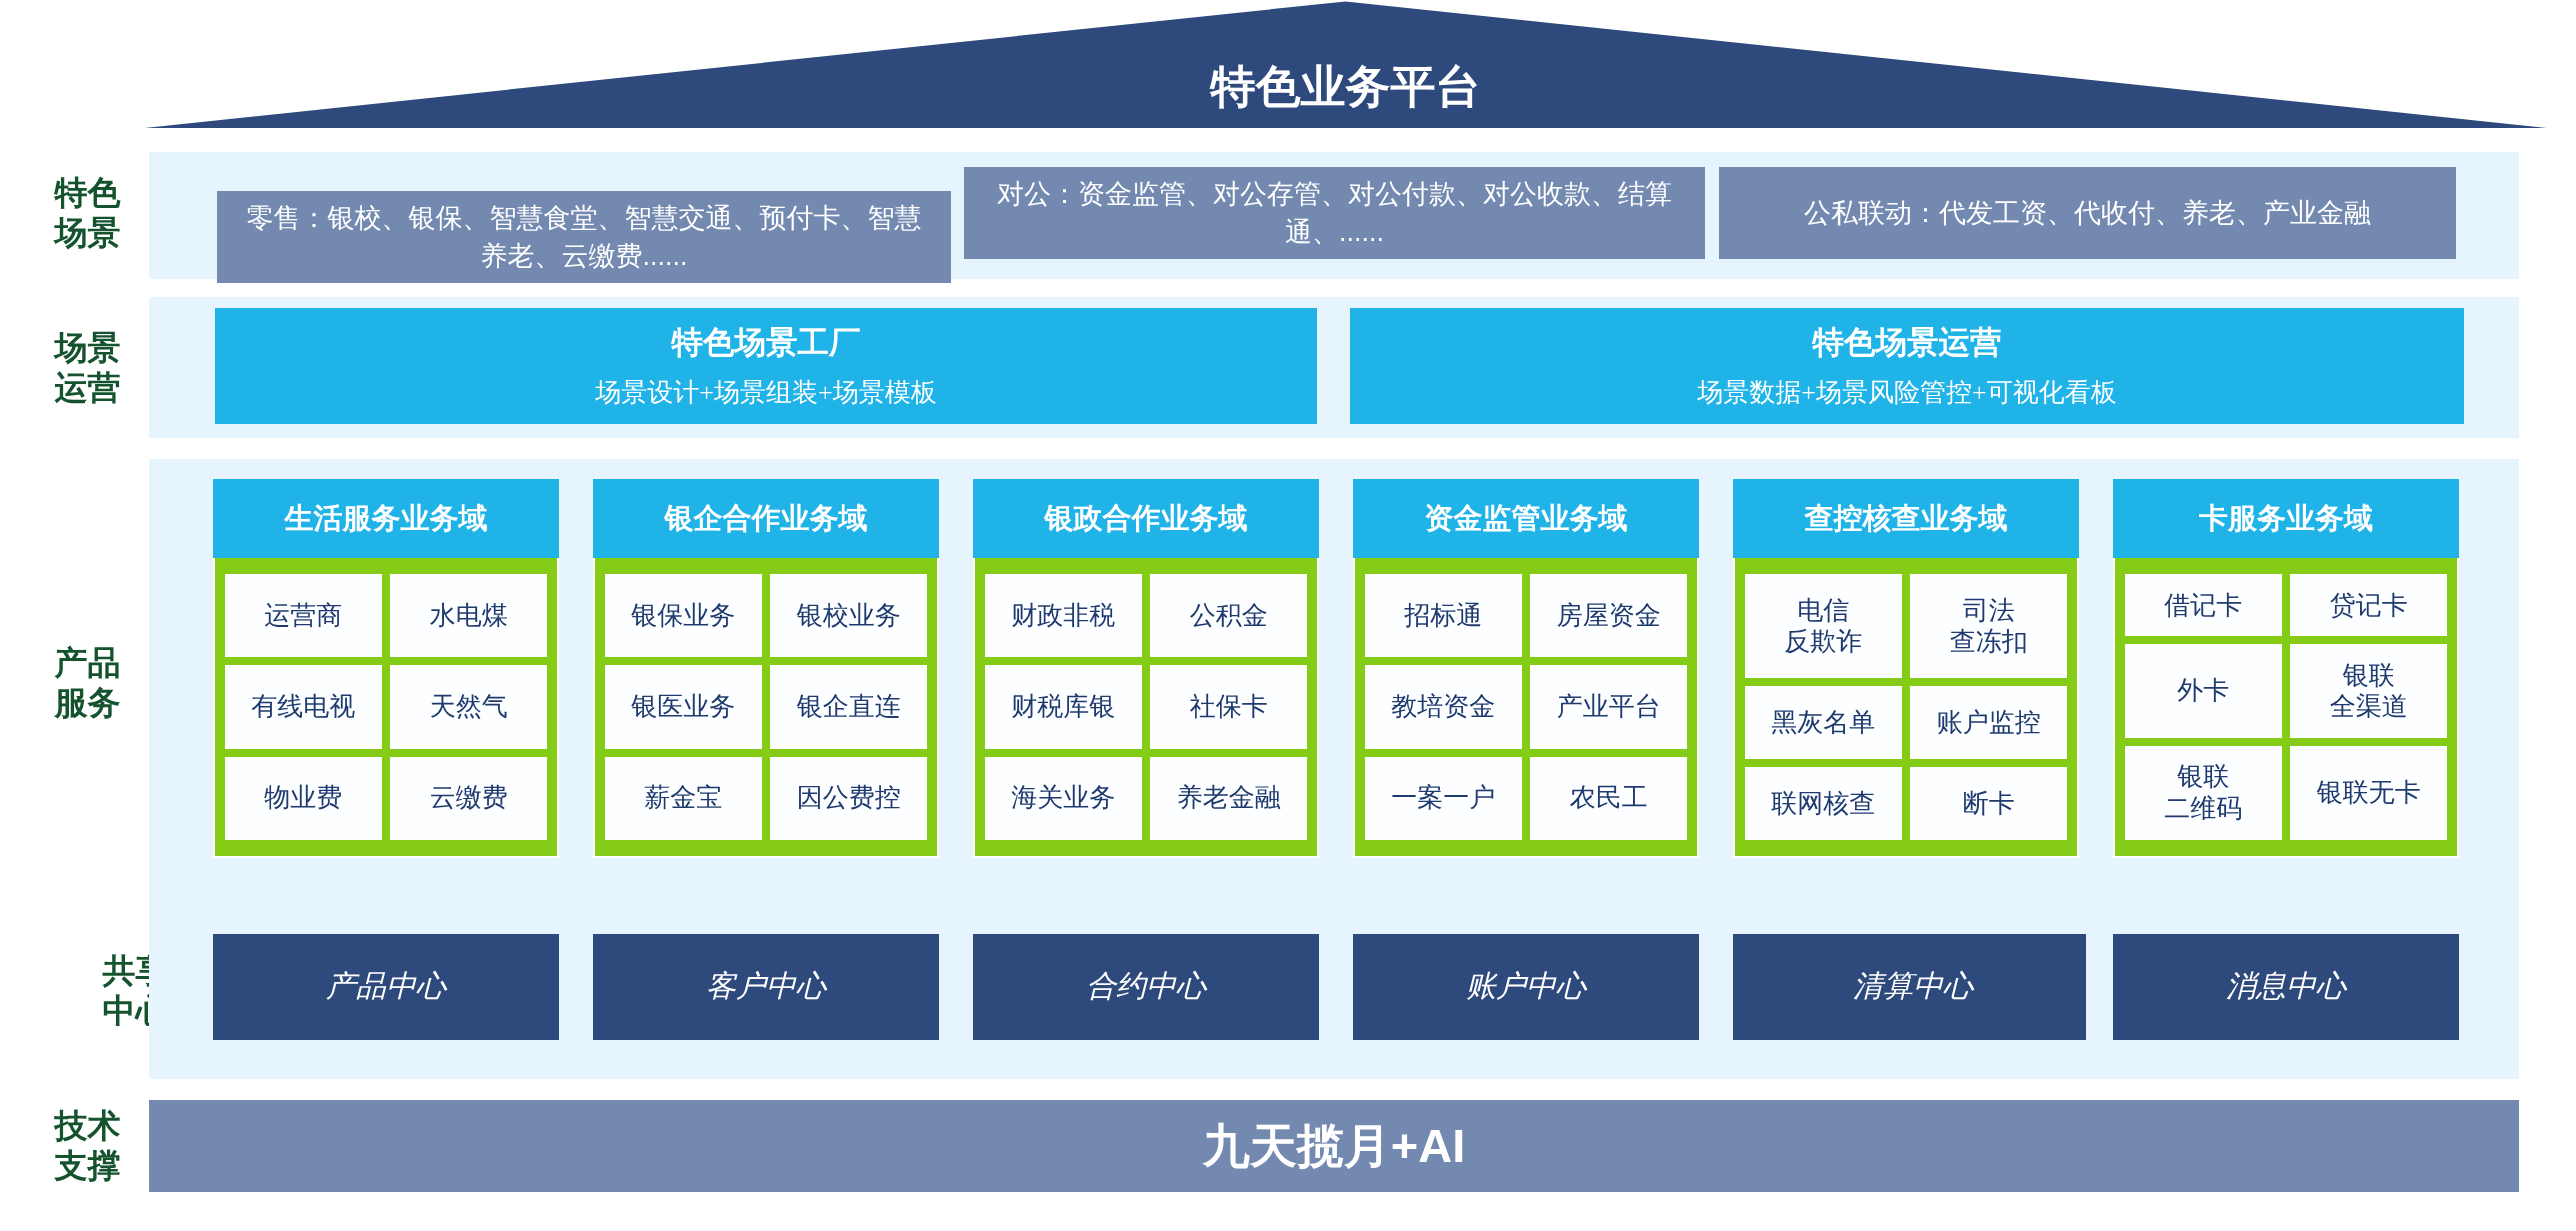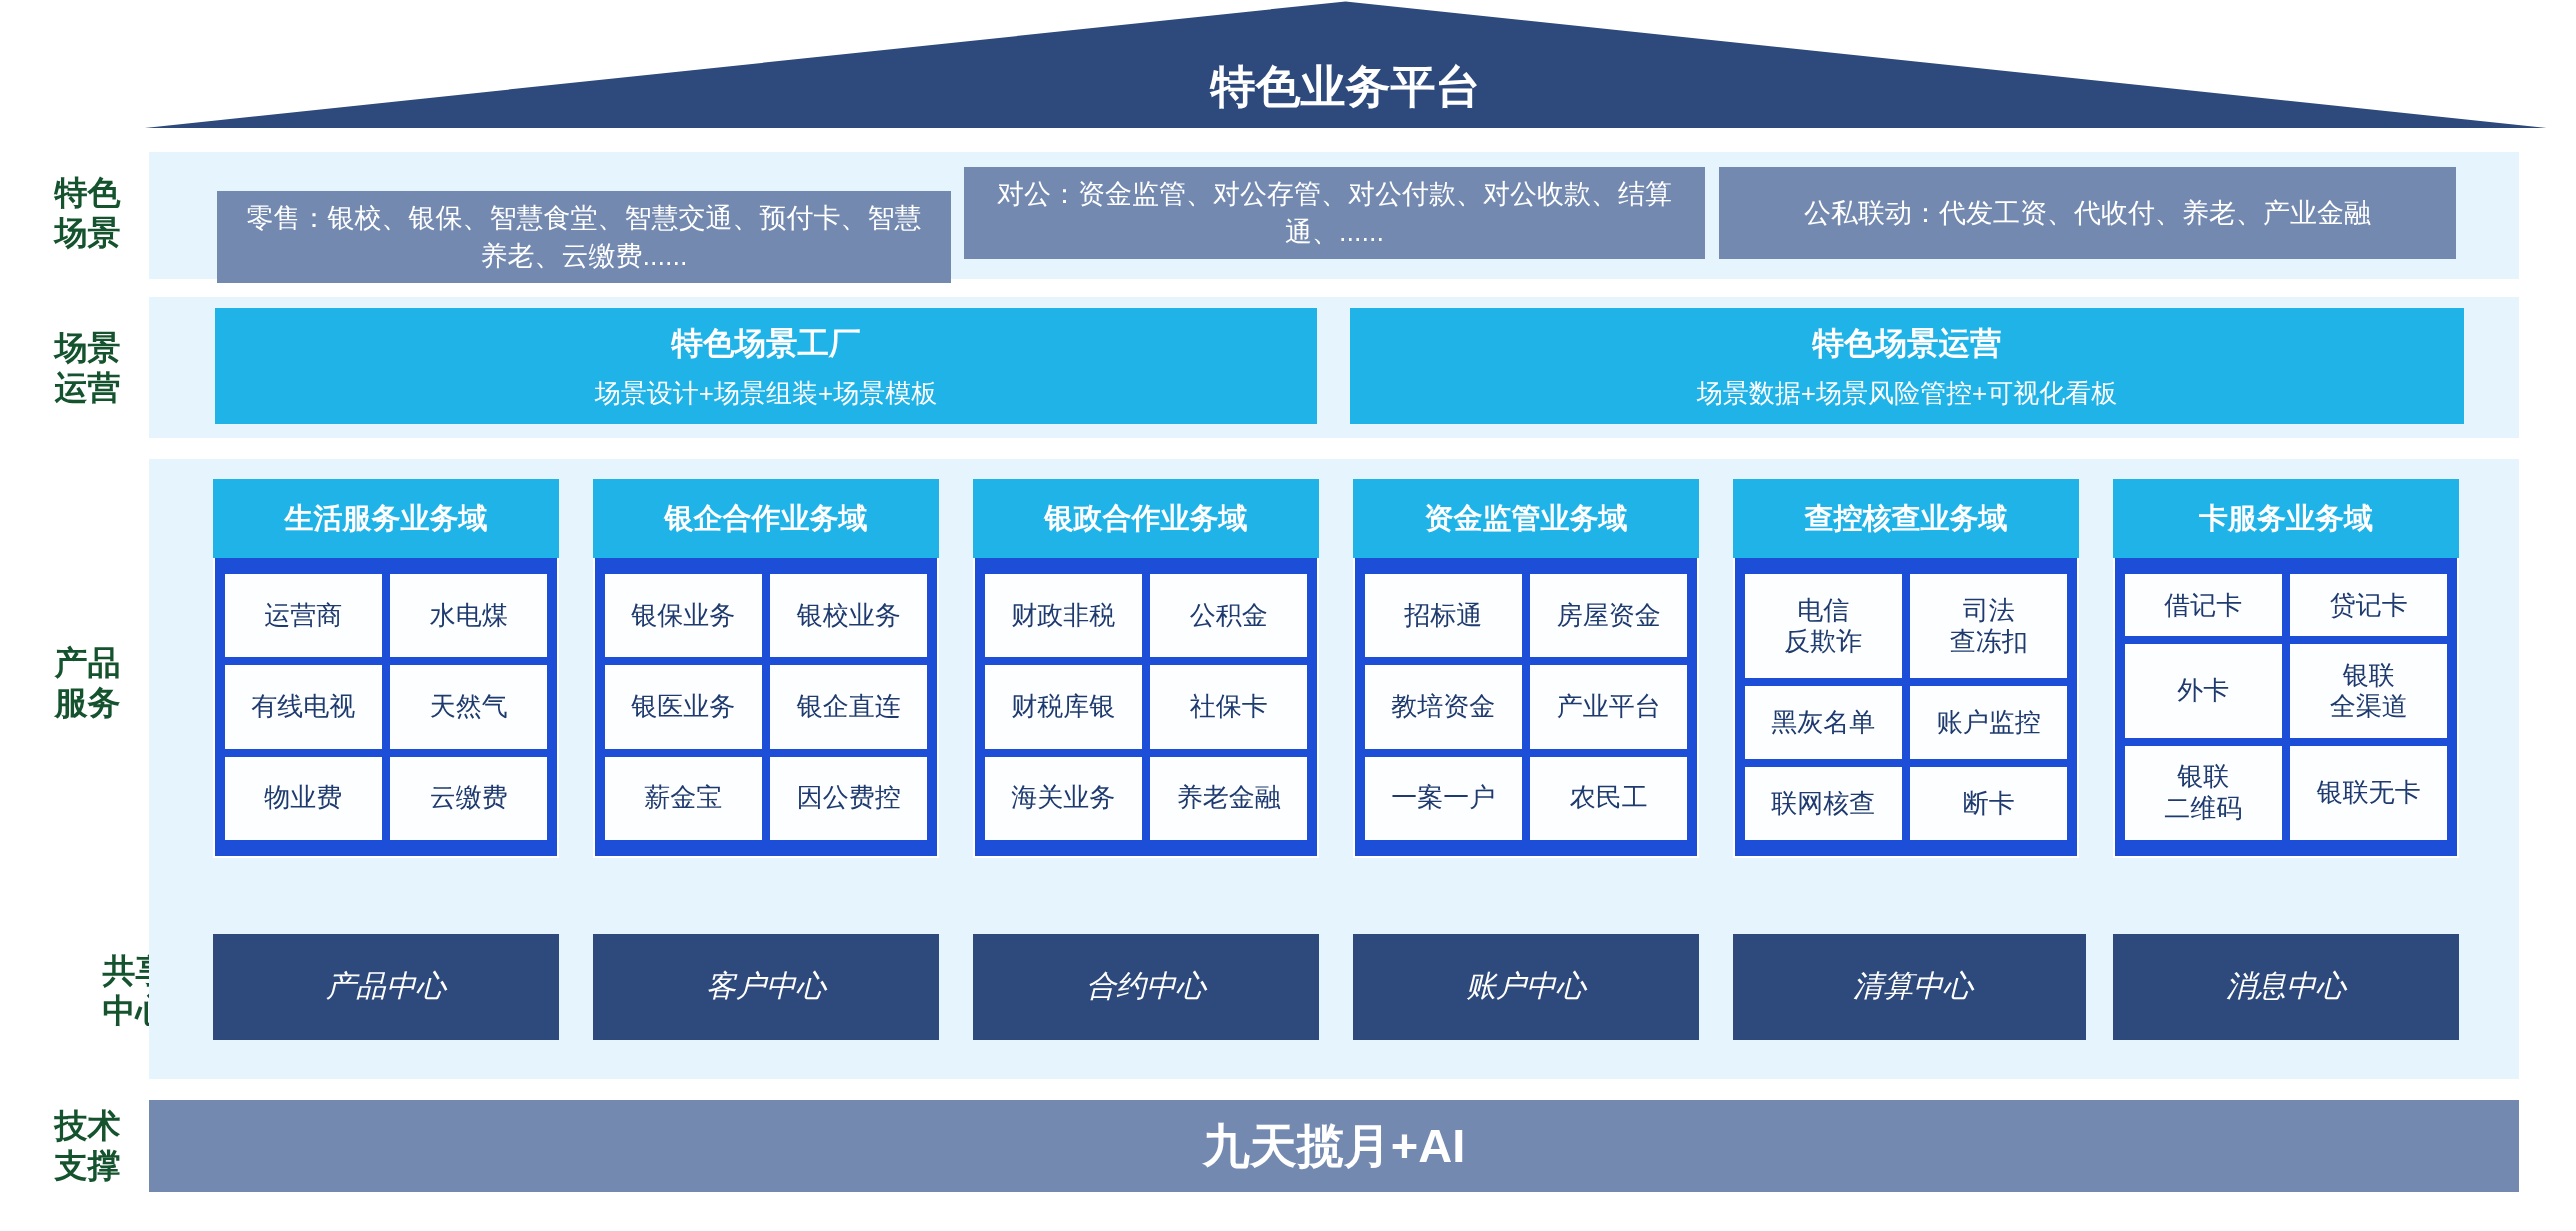--- a/index.html
+++ b/index.html
@@ -34,39 +34,39 @@
     display:flex;align-items:center;justify-content:center;text-align:center;
     color:#ffffff;font-size:27px;line-height:38px;padding:0 20.5px;box-sizing:border-box;
   }
   #scene-box-1{left:68px;width:734px;margin-top:24px;}
   #scene-box-2{left:815px;width:741px;}
   #scene-box-3{left:1570px;width:737px;}
   
   .ops-box{
     position:absolute;top:11px;height:116px;background:#1fb3e8;
     display:flex;flex-direction:column;align-items:center;justify-content:center;
-    color:#ffffff;text-align:center;
+    color:#ffffff;text-align:center;font-family:Liberation Serif, serif;
   }
   #ops-box-1{left:66px;width:1102px;}
   #ops-box-2{left:1201px;width:1114px;}
   .ops-title{font-size:31.5px;font-weight:bold;line-height:38px;margin-bottom:16.4px;}
   .ops-subtitle{font-size:26px;line-height:30px;}
   
   .product-column{
     position:absolute;top:20px;width:346px;height:379px;
     display:flex;flex-direction:column;box-sizing:border-box;
   }
   .pc-0{left:64px;} .pc-1{left:444px;} .pc-2{left:824px;}
   .pc-3{left:1204px;} .pc-4{left:1584px;} .pc-5{left:1964px;}
   .col-header{
     height:79px;flex:0 0 79px;background:#1fb3e8;color:#ffffff;
     font-size:29px;font-weight:bold;display:flex;align-items:center;justify-content:center;
   }
   .col-body{
-    flex:1;background:#1d4ed8;border-left:2.7px solid #ffffff;border-right:2.7px solid #ffffff;
+    flex:1;background:#84cc16;border-left:2.7px solid #ffffff;border-right:2.7px solid #ffffff;
     border-bottom:2.7px solid #ffffff;box-sizing:border-box;
     display:grid;grid-template-columns:1fr 1fr;column-gap:6.8px;row-gap:19px;
     padding:16.4px 9.6px;
     gap:8px;
   }
   .cell{
     background:#fdfeff;color:#1e3a6e;font-size:26px;line-height:31.5px;
     display:flex;align-items:center;justify-content:center;text-align:center;white-space:pre-line;
   }
   

